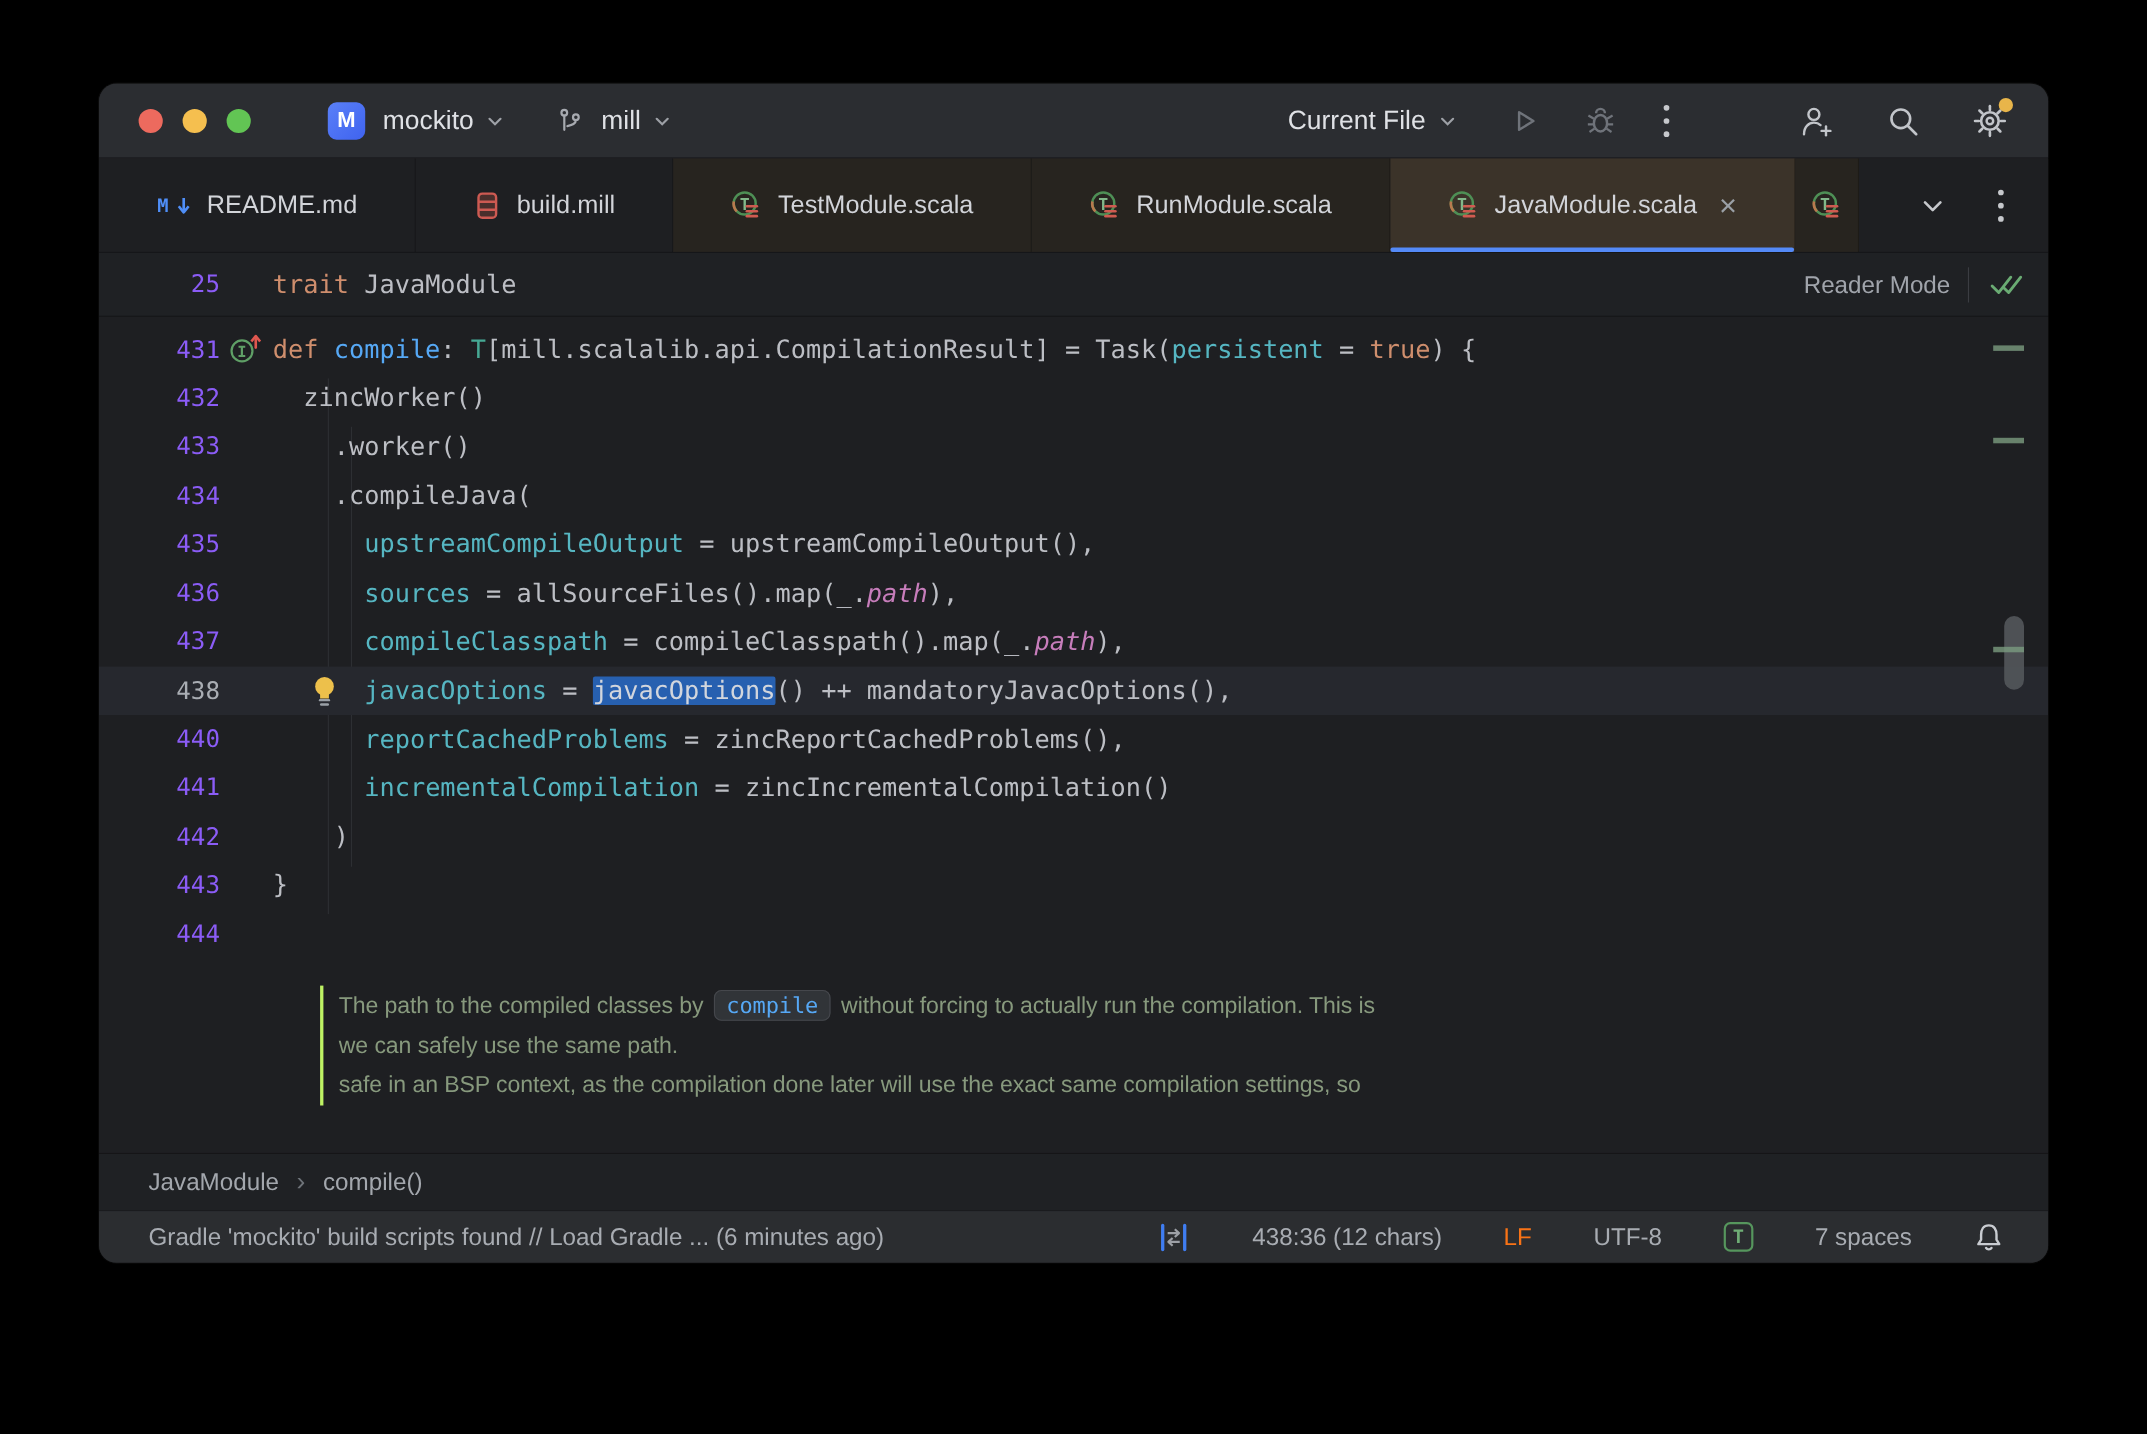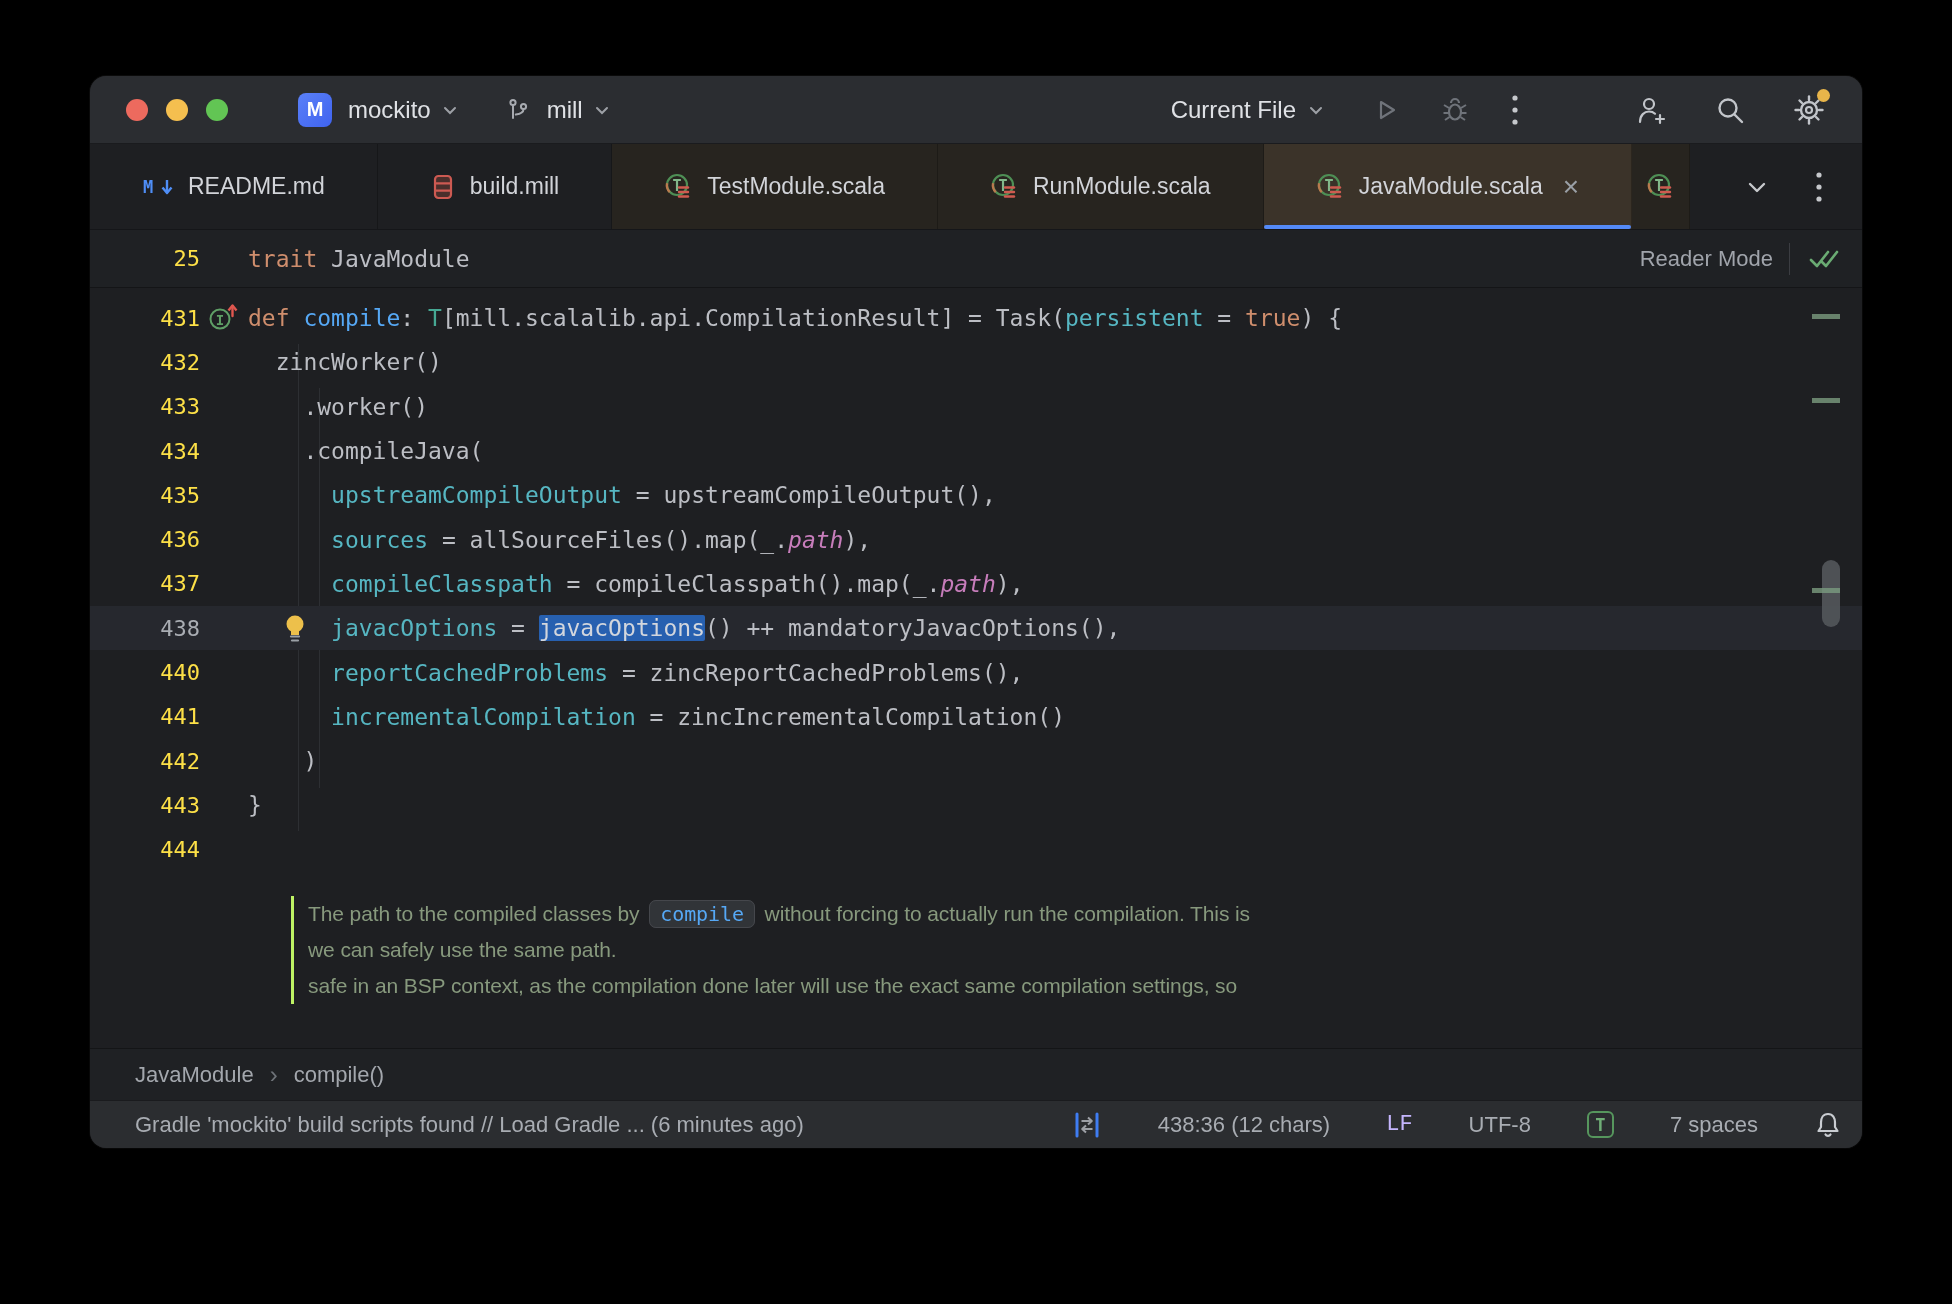--- a/index.html
+++ b/index.html
@@ -38,21 +38,21 @@
   .tab.warm { background:#27241f; }
   .tab.active { background:#3b3329; }
   .tab.active::after { content:""; position:absolute; left:0; right:0; bottom:0; height:4px;
                        background:#548af7; border-radius:2px; }
   .tab .close { color:#9aa0a6; font-size:28px; line-height:1; margin-left:6px; }
   .tab.partial { width:58px; padding:0 0 0 14px; overflow:hidden; flex:0 0 58px; }
   .tab-controls { margin-left:auto; display:flex; align-items:center; gap:42px; padding-right:38px; }
   
   .sticky { height:58px; flex:0 0 58px; background:#1f2124; border-bottom:1px solid #141517;
             display:flex; align-items:center; font-family:"DejaVu Sans Mono", monospace; }
-  .gut-num { width:110px; text-align:right; font-size:22px; color:#fde047;
+  .gut-num { width:110px; text-align:right; font-size:22px; color:#8b5cf6;
              font-family:"DejaVu Sans Mono", monospace; flex:0 0 110px; }
   .gut-icon { width:48px; flex:0 0 48px; display:flex; align-items:center; justify-content:center; }
   .sticky .code { font-size:23px; }
   .reader { margin-left:auto; display:flex; align-items:center; gap:16px; padding-right:16px;
             font-family:"Liberation Sans", sans-serif; font-size:22px; color:#a0a4ab; }
   .reader .div { width:1px; height:32px; background:#3b3d42; }
   
   .editor { flex:1; position:relative; background:#1e1f22; overflow:hidden; }
   .guide { position:absolute; width:1px; background:#2d2f33; }
   .code-row { display:flex; align-items:center; height:44.3px; position:relative; }
@@ -69,23 +69,23 @@
                background:#313438; border:1px solid #45474c; border-radius:7px; padding:1px 10px; margin:0 4px; }
   .stripe-mark { position:absolute; width:28px; height:5px; background:#7a9b7f; opacity:.8; right:22px; }
   .scroll-thumb { position:absolute; right:22px; width:18px; height:67px; border-radius:9px; background:#53565b; opacity:.9; }
   
   .breadcrumbbar { height:52px; flex:0 0 52px; background:#1f2124; border-top:1px solid #141517;
                    display:flex; align-items:center; padding-left:45px; gap:16px;
                    font-size:22px; color:#a3a7ad; }
   .breadcrumbbar .sep { color:#6e7379; font-size:24px; }
   
   .statusbar { height:48px; flex:0 0 48px; background:#2b2d30; border-top:1px solid #1a1b1e;
-               display:flex; align-items:center; padding:0 20px 0 45px; font-size:22px; color:#a8acb2; }
+               display:flex; align-items:center; padding:0 40px 0 45px; font-size:22px; color:#a8acb2; }
   .status-right { margin-left:auto; display:flex; align-items:center; gap:56px; }
-  .dim { color:#c4b5fd;font-family:Liberation Mono, monospace; }
+  .dim { color:#f97316; }
   .type-badge { width:27px; height:27px; border:2px solid #56965d; border-radius:6px; color:#6fae76;
                 font-family:"DejaVu Sans Mono", monospace; font-size:17px; font-weight:bold;
                 display:flex; align-items:center; justify-content:center; }
   svg { display:block; }
 </style>
 </head>
 <body>
 
 <div class="window">
 

